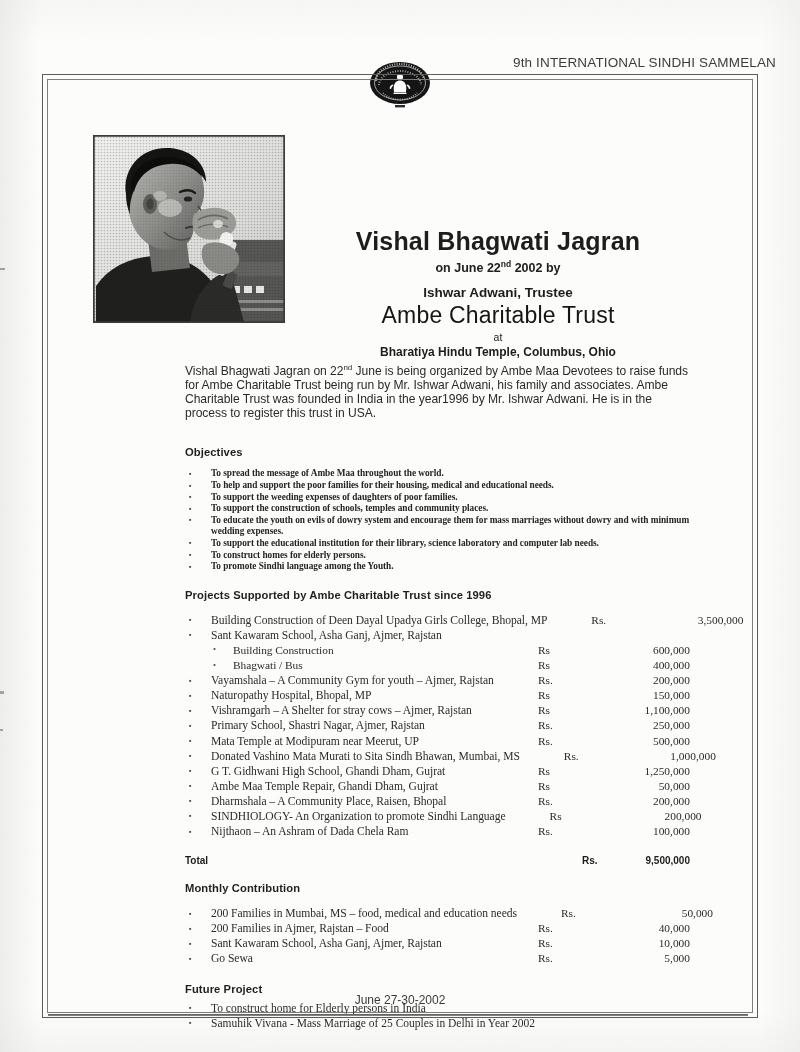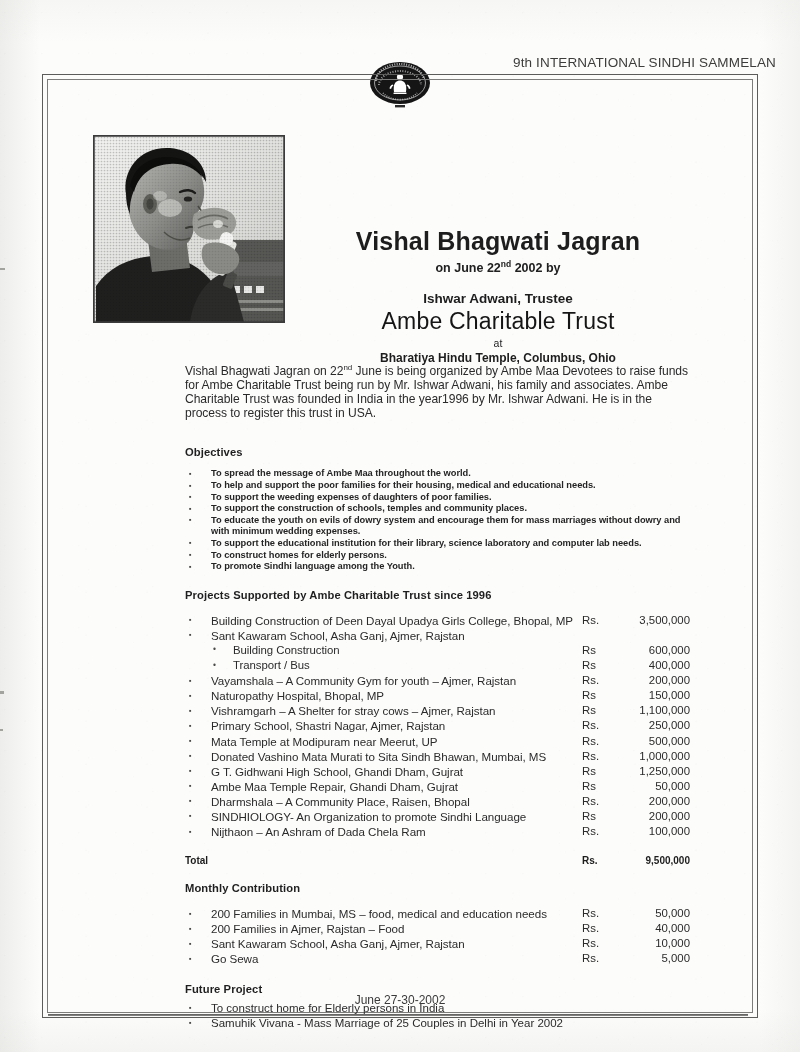--- a/index.html
+++ b/index.html
@@ -111,21 +111,21 @@
   .t-sub1 {
     font-size: 12.5px;
     font-weight: bold;
     margin-top: 3px;
     color: #202020;
   }
   .t-sub1 sup { font-size: 8.5px; vertical-align: super; }
   .t-sub2 {
     font-size: 13.5px;
     font-weight: bold;
-    margin-top: 16px;
+    margin-top: 10px;
     color: #1d1d1d;
   }
   .t-org {
     font-size: 23px;
     font-weight: normal;
     letter-spacing: .2px;
     margin-top: 2px;
     color: #151515;
   }
   .t-at {
@@ -164,20 +164,21 @@
   }
 
   ul.tight {
     list-style: none;
     margin: 0;
     padding: 0;
   }
   ul.tight li {
     position: relative;
     padding-left: 26px;
+    font-family: Liberation Serif, serif;
   }
   ul.tight li::before {
     content: "\25AA";
     position: absolute;
     left: 4px;
     top: -0.5px;
     font-size: 7.5px;
     color: #4a4a4a;
   }
   ul.tight li.sub { padding-left: 48px; }
@@ -194,20 +195,21 @@
     font-weight: bold;
     line-height: 11.6px;
     color: #252525;
     letter-spacing: -.03px;
   }
 
   
   .row {
     display: flex;
     align-items: flex-start;
+    gap: 44px;
   }
   .row .lbl {
     flex: 1 1 auto;
     font-size: 11.6px;
     line-height: 15.1px;
     color: #2b2b2b;
     letter-spacing: -.05px;
     white-space: nowrap;
   }
   .row .cur {
@@ -434,21 +436,21 @@
         </li>
       <li class="sub">
           <div class="row">
         <span class="lbl">Building Construction</span>
         <span class="cur">Rs</span>
         <span class="amt">600,000</span>
           </div>
         </li>
       <li class="sub">
           <div class="row">
-        <span class="lbl">Transport / Bus</span>
+        <span class="lbl">Bhagwati / Bus</span>
         <span class="cur">Rs</span>
         <span class="amt">400,000</span>
           </div>
         </li>
       <li>
           <div class="row">
         <span class="lbl">Vayamshala – A Community Gym for youth – Ajmer, Rajstan</span>
         <span class="cur">Rs.</span>
         <span class="amt">200,000</span>
           </div>

